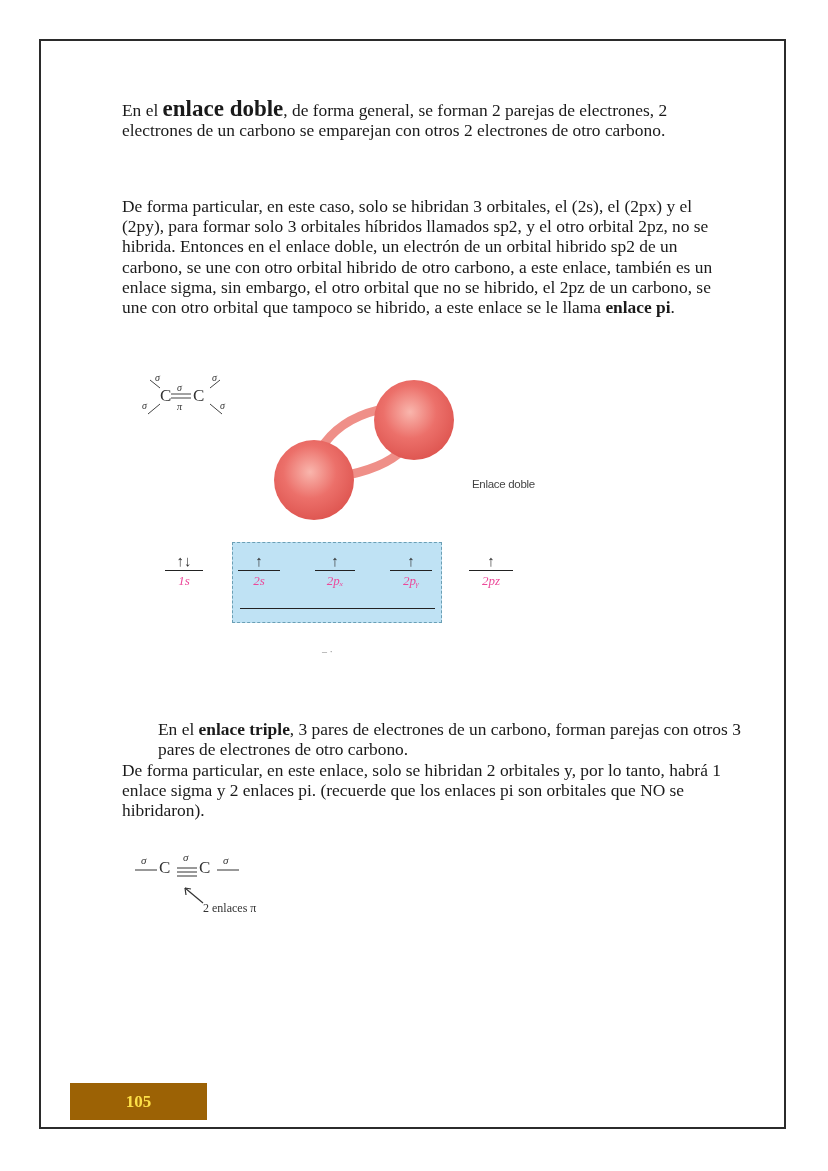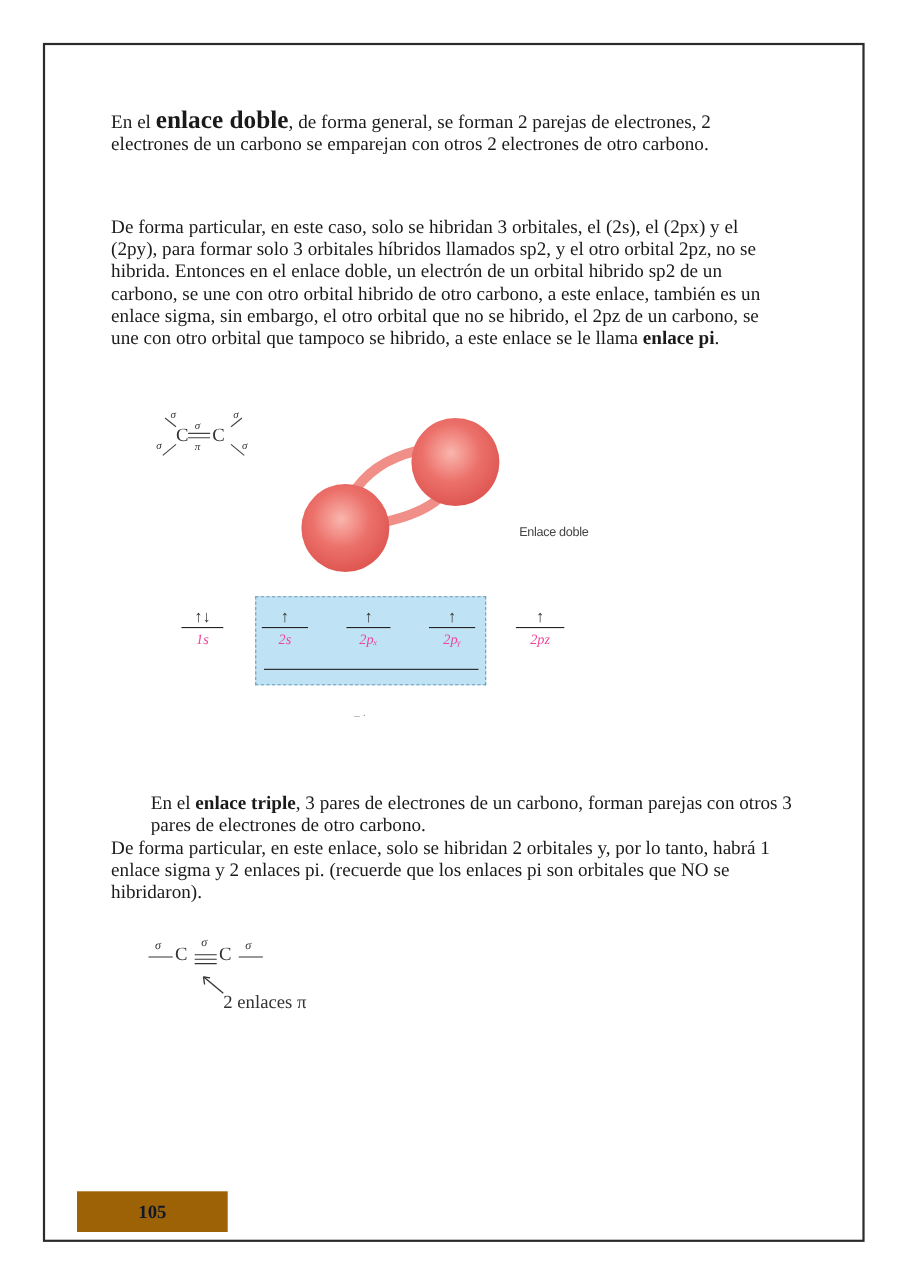--- a/index.html
+++ b/index.html
@@ -1,20 +1,20 @@
 <!DOCTYPE html>
 <html><head>
 <meta charset="utf-8">
 <style>
   html, body { margin: 0; padding: 0; background: #ffffff; }
   body { width: 828px; height: 1171px; position: relative; overflow: hidden;
          font-family: "Liberation Serif", "DejaVu Serif", serif; color: #1a1a1a; }
   .frame { position: absolute; left: 39px; top: 39px; width: 747px; height: 1090px;
            border: 2px solid #2b2b2b; box-sizing: border-box; }
-  .para { position: absolute; left: 101px; width: 600px; font-size: 17.4px; line-height: 20.2px; margin: 0; }
+  .para { position: absolute; left: 122px; width: 600px; font-size: 17.4px; line-height: 20.2px; margin: 0; }
   .para b { font-weight: bold; }
   .big-bold { font-size: 23px; font-weight: bold; }
   #p1 { top: 99px; }
   #p2 { top: 196px; }
   #p3 { top: 719px; margin-left: 36px; }
   #p4 { top: 739px; }
 
   .formula { position: absolute; font-family: "Liberation Serif", serif; color: #333; }
   .formula .sig { font-style: italic; font-size: 10px; position: absolute; }
   .formula .C { font-size: 17px; position: absolute; }
@@ -26,21 +26,21 @@
   .orbital-box { position: absolute; left: 232px; top: 542px; width: 210px; height: 81px;
                  background: #bfe2f4; border: 1.5px dashed #6a9fb5; box-sizing: border-box; }
   .orb { position: absolute; text-align: center; font-family: "Liberation Serif", serif; }
   .orb .arrow { font-size: 15px; line-height: 16px; color: #333; }
   .orb .line { border-top: 1.5px solid #222; margin: 1px 0 2px 0; }
   .orb .lab { font-style: italic; font-size: 13px; color: #ec4899; }
   .baseline-bar { position: absolute; left: 240px; top: 608px; width: 195px; border-top: 1.5px solid #222; }
   .dash-mark { position: absolute; left: 322px; top: 646px; font-size: 10px; color: #888; }
 
   .page-badge { position: absolute; left: 70px; top: 1083px; width: 137px; height: 37px;
-                background: #9c6205; color: #0f172a; font-weight: bold; font-size: 17px;
+                background: #9c6205; color: #fde047; font-weight: bold; font-size: 17px;
                 display: flex; align-items: center; justify-content: center; }
 </style>
 </head>
 <body>
 
 <div class="frame"></div>
 
 <p class="para" id="p1"><span>En el </span><span class="big-bold">enlace doble</span><span>, de forma general, se forman 2 parejas de electrones, 2 electrones de un carbono se emparejan con otros 2 electrones de otro carbono.</span></p>
 
 <p class="para" id="p2"><span>De forma particular, en este caso, solo se hibridan 3 orbitales, el (2s), el (2px) y el (2py), para formar solo 3 orbitales híbridos llamados sp2, y el otro orbital 2pz, no se hibrida. Entonces en el enlace doble, un electrón de un orbital hibrido sp2 de un carbono, se une con otro orbital hibrido de otro carbono, a este enlace, también es un enlace sigma, sin embargo, el otro orbital que no se hibrido, el 2pz de un carbono, se une con otro orbital que tampoco se hibrido, a este enlace se le llama </span><b>enlace pi</b><span>.</span></p>
@@ -122,18 +122,18 @@
     <line x1="44" y1="28" x2="64" y2="28" stroke="#333" stroke-width="1"></line>
     <line x1="84" y1="22" x2="106" y2="22" stroke="#333" stroke-width="1"></line>
     <path d="M 70 55 L 52 40" stroke="#333" stroke-width="1.2" fill="none"></path>
     <path d="M 52 40 L 53 47 M 52 40 L 58 41" stroke="#333" stroke-width="1.2" fill="none"></path>
   </svg>
   <span class="sig" style="left:8px;top:6px;font-size:11px;">σ</span>
   <span class="C" style="left:26px;top:10px;">C</span>
   <span class="sig" style="left:50px;top:3px;font-size:11px;">σ</span>
   <span class="C" style="left:66px;top:10px;">C</span>
   <span class="sig" style="left:90px;top:6px;font-size:11px;">σ</span>
-  <span style="position:absolute;left:70px;top:53px;font-size:17px;text-align:right;">2 enlaces π</span>
+  <span style="position:absolute;left:70px;top:53px;font-size:12px;text-align:right;">2 enlaces π</span>
 </div>
 
 <div class="page-badge">
   <span>105</span>
 </div>
 
 </body></html>

